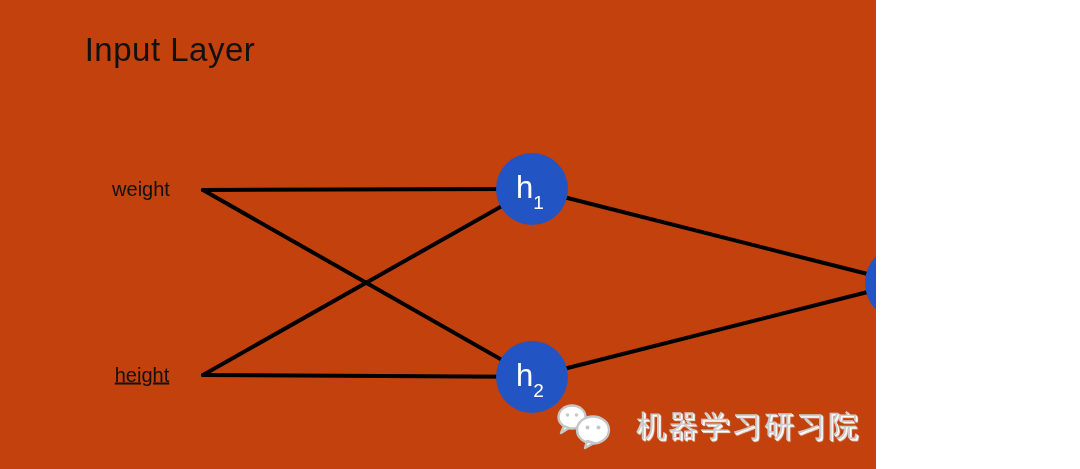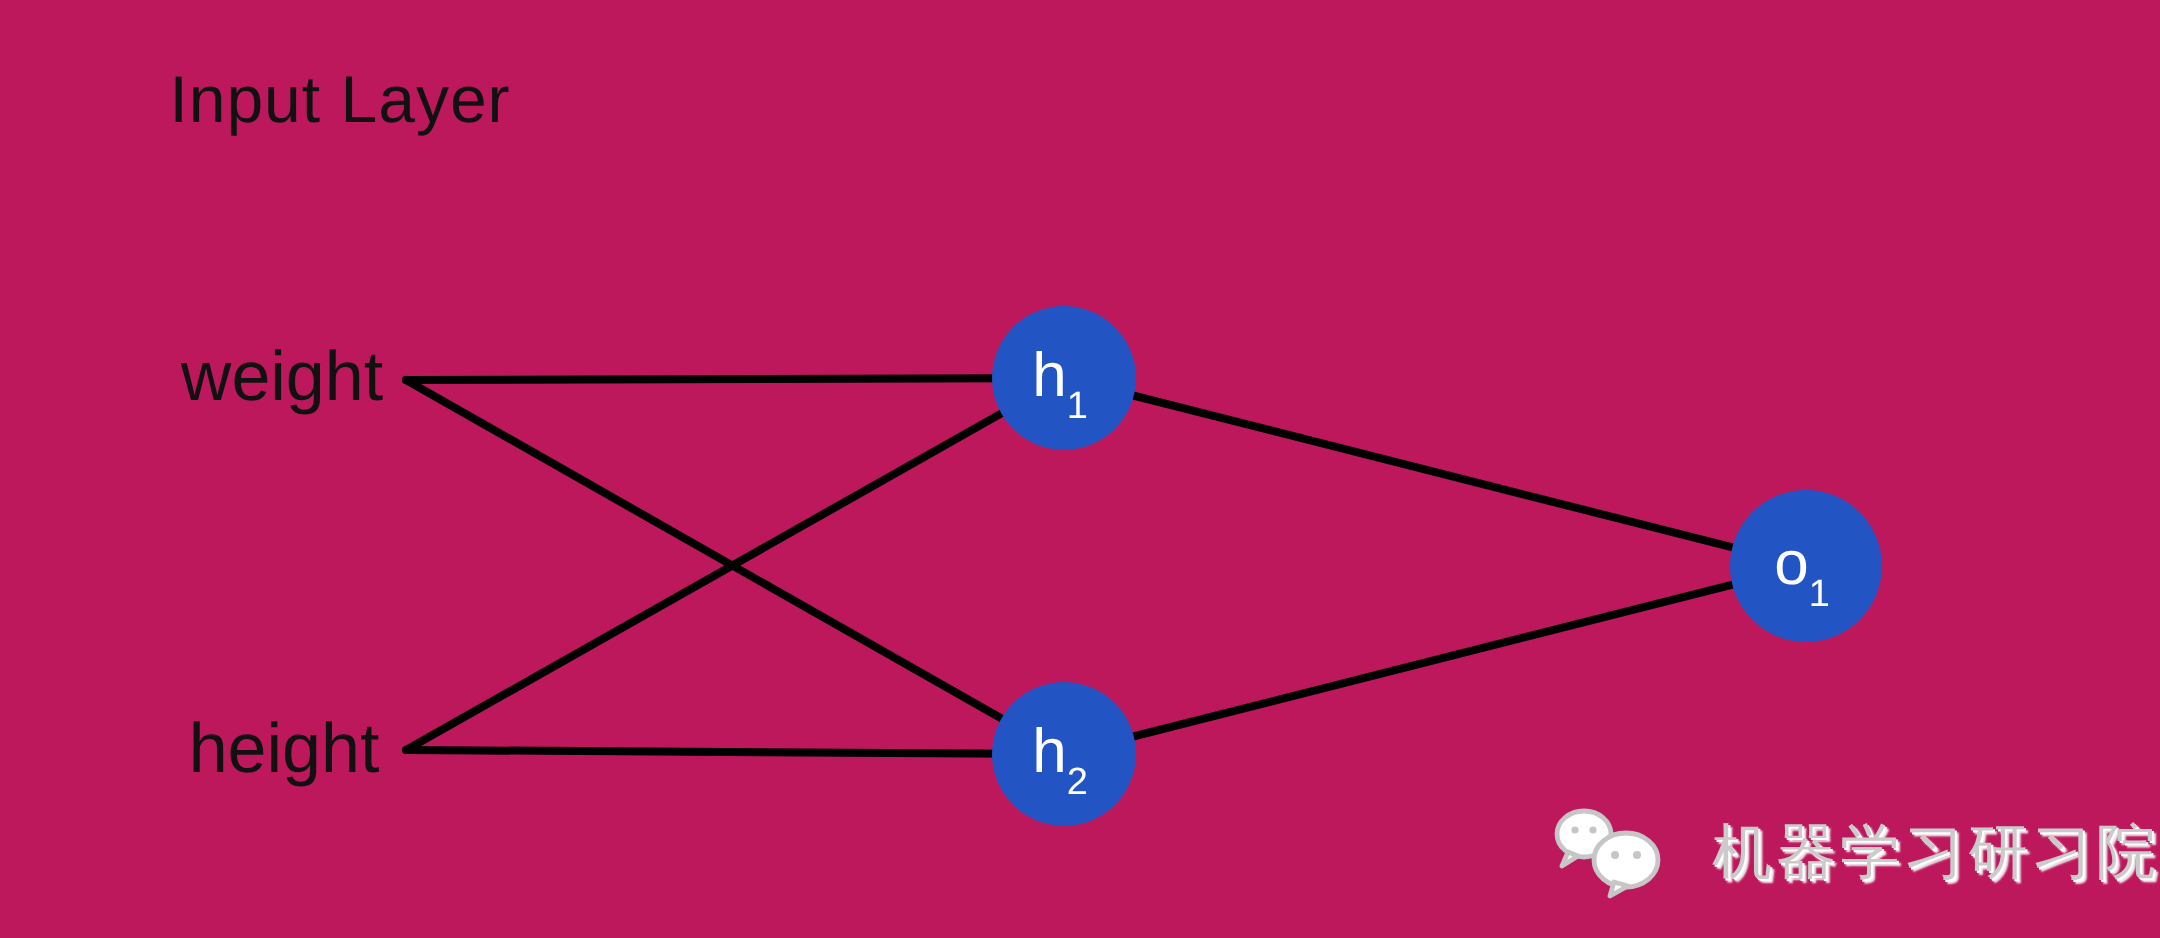--- a/index.html
+++ b/index.html
@@ -1,21 +1,21 @@
 <!DOCTYPE html>
 <html><head>
 <meta charset="utf-8">
 <style>
   * { margin: 0; padding: 0; box-sizing: border-box; }
   html, body { background: #ffffff; }
   #canvas {
     position: relative;
-    width: 1080px;
+    width: 876px;
     height: 469px;
-    background: #be185d;
+    background: #c2410c;
     font-family: "Liberation Sans", sans-serif;
     overflow: hidden;
   }
   #network-svg {
     position: absolute;
     left: 0; top: 0;
     width: 1080px; height: 469px;
   }
   .layer-title {
     position: absolute;
@@ -25,30 +25,30 @@
     color: #111111;
     white-space: nowrap;
     letter-spacing: 0.5px;
   }
   #title-input  { left: 170px; }
   #title-hidden { left: 541px; }
   #title-output { left: 896px; }
   .io-label {
     position: absolute;
     transform: translate(-50%, -50%);
-    font-size: 35px;
+    font-size: 20px;
     color: #111111;
     white-space: nowrap;
   }
   #label-weight { left: 141px; top: 189px; }
-  #label-height { left: 142px; top: 375px; }
+  #label-height { left: 142px; top: 375px; text-decoration: underline; }
   #label-gender { left: 901px; top: 341px; }
   #watermark {
     position: absolute;
-    right: 0;
+    right: 16px;
     top: 401px;
     display: flex;
     align-items: center;
     gap: 23px;
   }
   #watermark-text {
     font-size: 30px;
     letter-spacing: 2px;
     color: #cbcbcb;
     text-shadow: 1px 1px 0 #ffffff, 2px 2px 1px #efefef;

